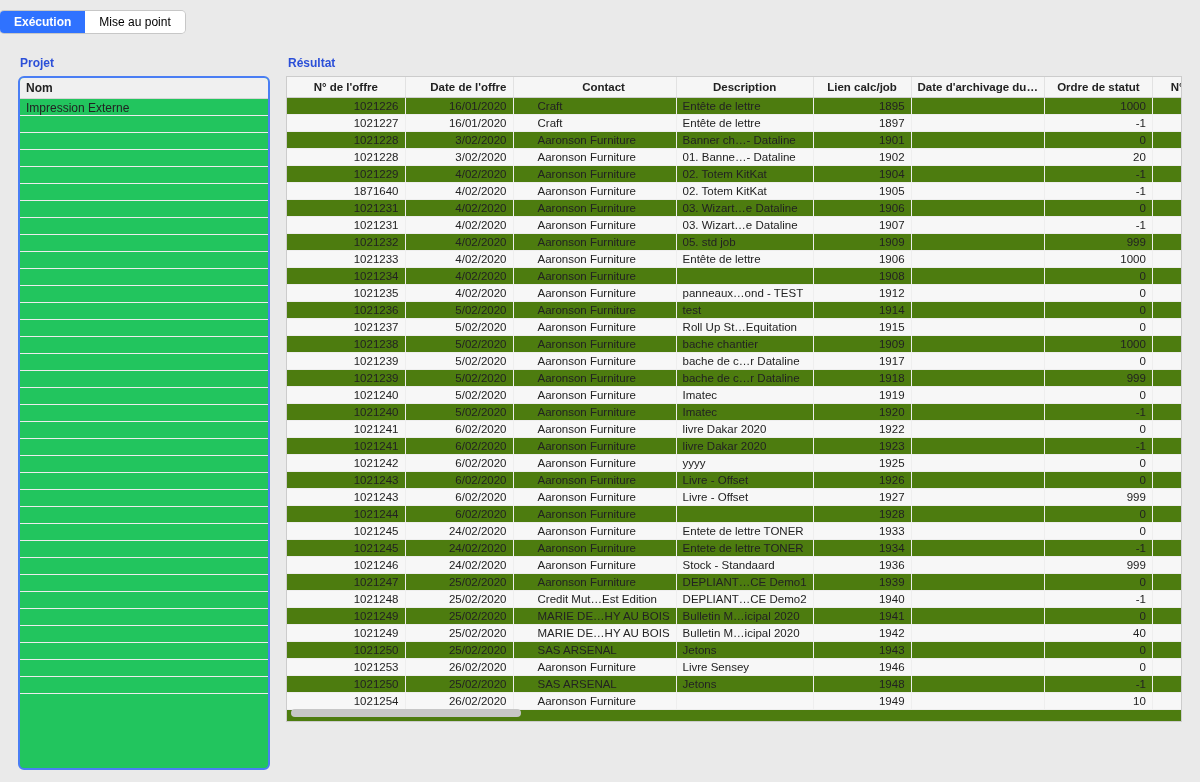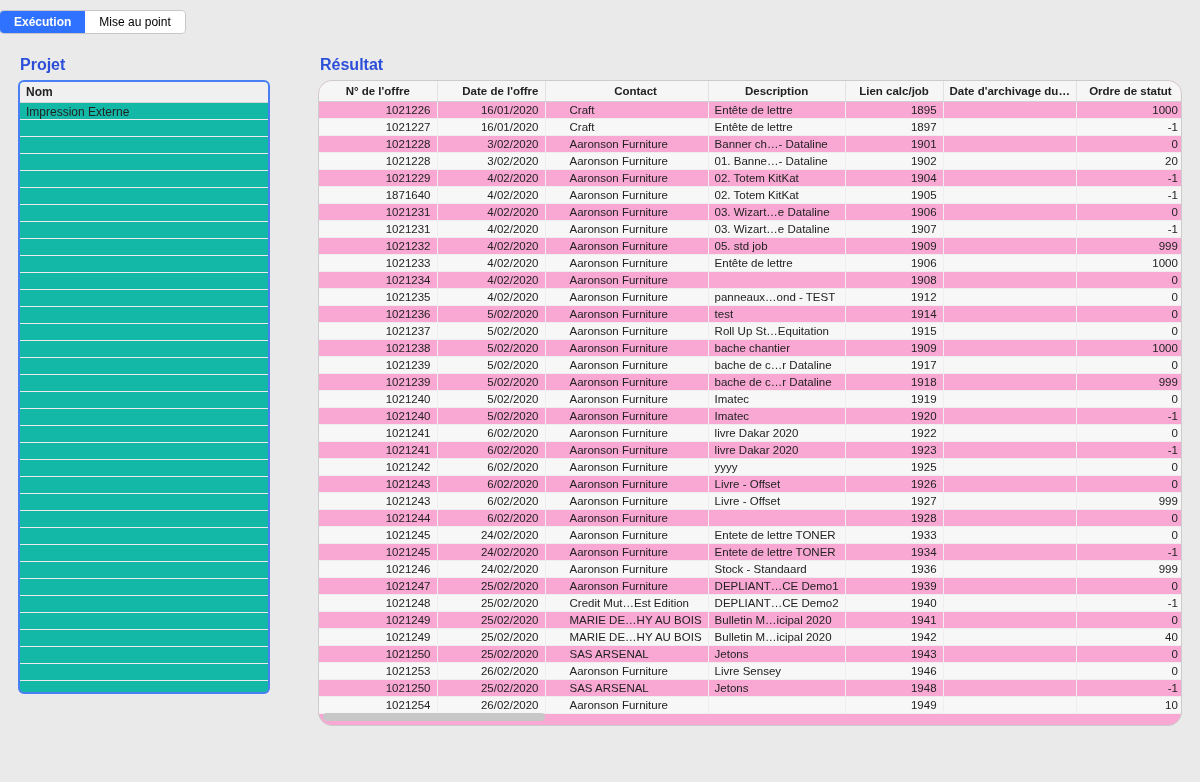--- a/index.html
+++ b/index.html
@@ -37,59 +37,58 @@
     font-weight: 600;
   }
   .content {
     display: flex;
     gap: 16px;
     padding: 8px 18px 18px 18px;
   }
   .panel-label {
     color: #2b4fd8;
     font-weight: 600;
-    font-size: 16px;
+    font-size: 12px;
     margin: 4px 2px 6px 2px;
   }
   .left {
     width: 252px;
     flex: 0 0 252px;
   }
   .right {
     flex: 1;
     min-width: 0;
-    margin-left: 32px;
   }
   .listbox {
     border: 2px solid #4a7ef4;
     border-radius: 6px;
-    background: #14b8a6;
-    height: 614px;
+    background: #22c55e;
+    height: 694px;
     overflow: hidden;
   }
   .listbox-header {
     padding: 3px 6px;
     font-weight: 600;
     border-bottom: 1px solid #d5d5d5;
     background: #f0f0f0;
   }
   .listbox-row {
     padding: 2px 6px;
     border-bottom: 1px solid #ececec;
     height: 17px;
     line-height: 14px;
   }
   .listbox-row.selected {
     background: #1a5dff;
     color: #fff;
   }
   .tablewrap {
     border: 1px solid #ccc;
-    border-radius: 14px;
-    background: #f9a8d4;
+    border-radius: 0;
+    background: #4d7c0f;
     height: 646px;
     overflow: hidden;
     position: relative;
   }
   .table-scroll {
     overflow-x: auto;
     overflow-y: hidden;
     height: 100%;
   }
   table {

